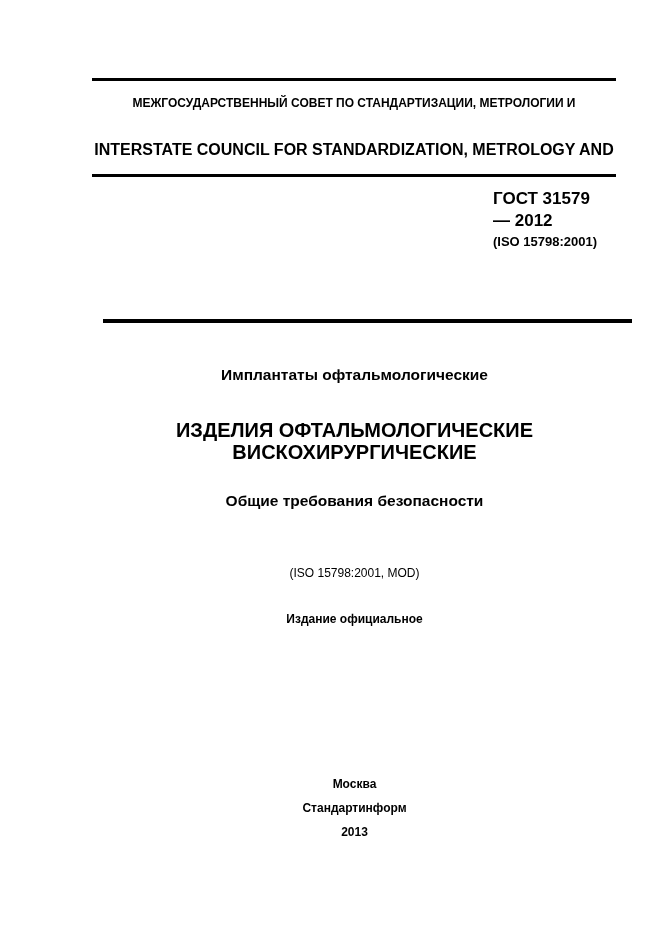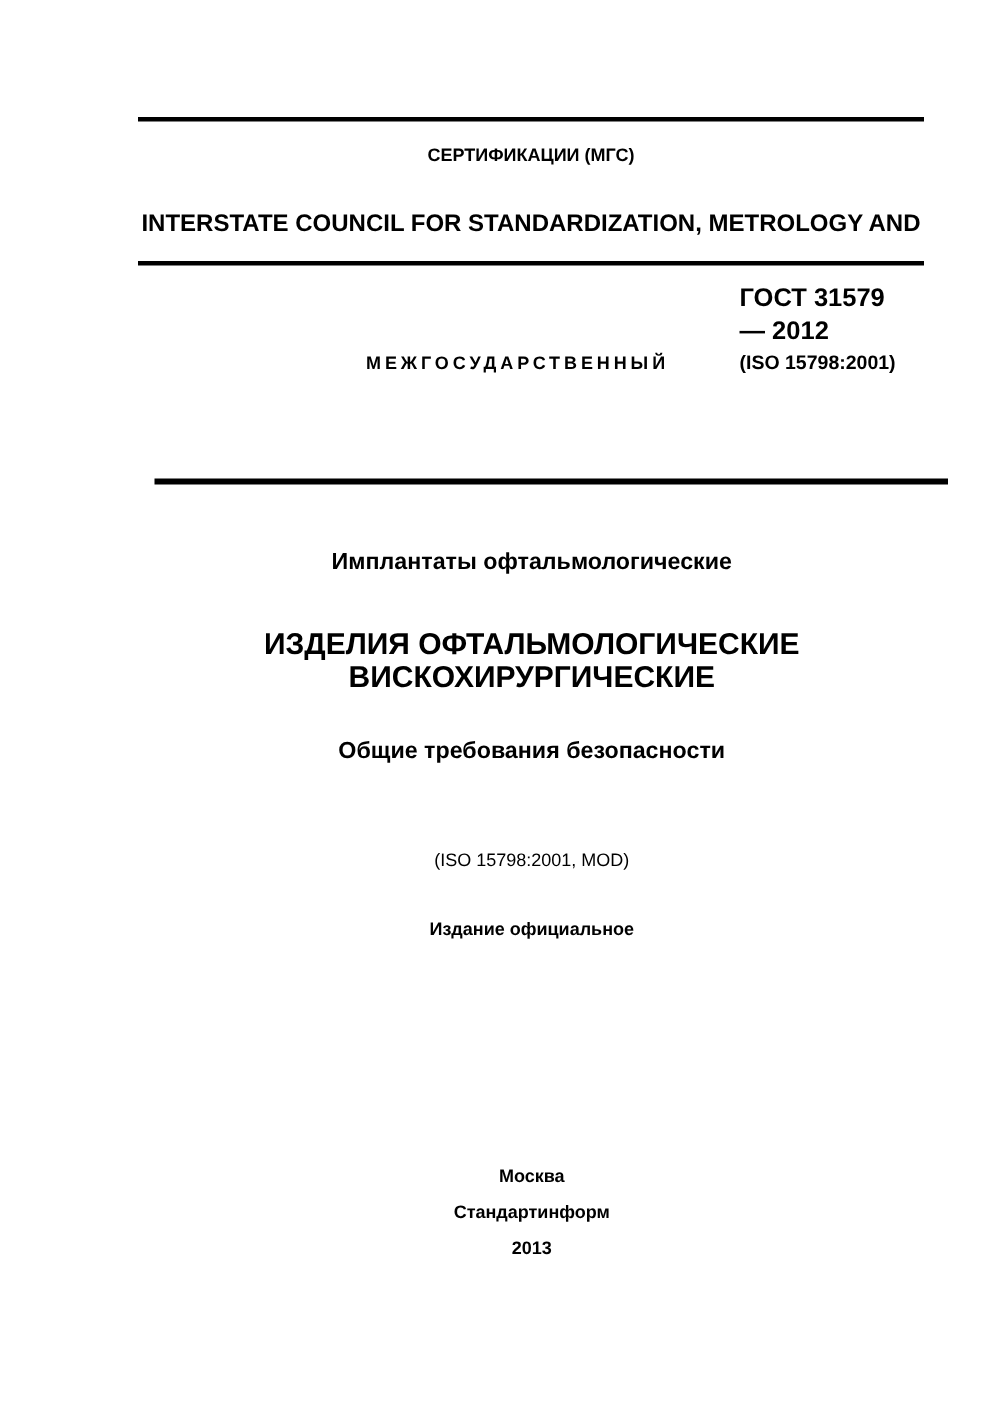--- a/index.html
+++ b/index.html
@@ -31,31 +31,30 @@
     #edition { left: 0; top: 612px; width: 709px; font-size: 12px; }
 
     #imprint { left: 0; top: 772px; width: 709px; font-size: 12px; line-height: 24px; }
   </style>
 </head>
 <body>
 
 <div class="rule" id="rule-top"></div>
 
 <div class="abs center b" id="council-ru">
-  <div>СЕРТИФИКАЦИИ (МГС)</div>
+  <div>МЕЖГОСУДАРСТВЕННЫЙ СОВЕТ ПО СТАНДАРТИЗАЦИИ, МЕТРОЛОГИИ И</div>
 </div>
 
 <div class="abs center b" id="council-en">
   <div>INTERSTATE COUNCIL FOR STANDARDIZATION, METROLOGY AND</div>
 </div>
 
 <div class="rule" id="rule-mid"></div>
 
 <div class="abs center b" id="std-kind">
-  <div>МЕЖГОСУДАРСТВЕННЫЙ</div>
 </div>
 
 <div class="abs b" id="gost-number">
   <div>ГОСТ 31579</div>
   <div>— 2012</div>
 </div>
 
 <div class="abs b" id="iso-ref">(ISO 15798:2001)</div>
 
 <div class="rule" id="rule-bottom"></div>

